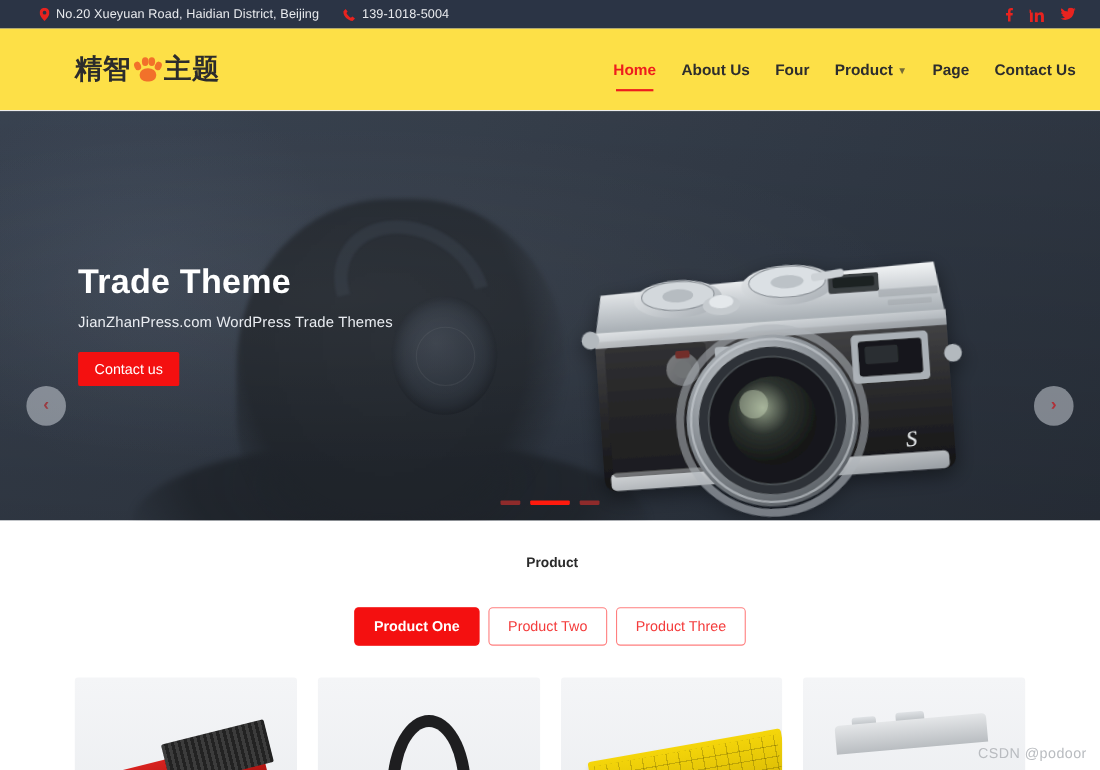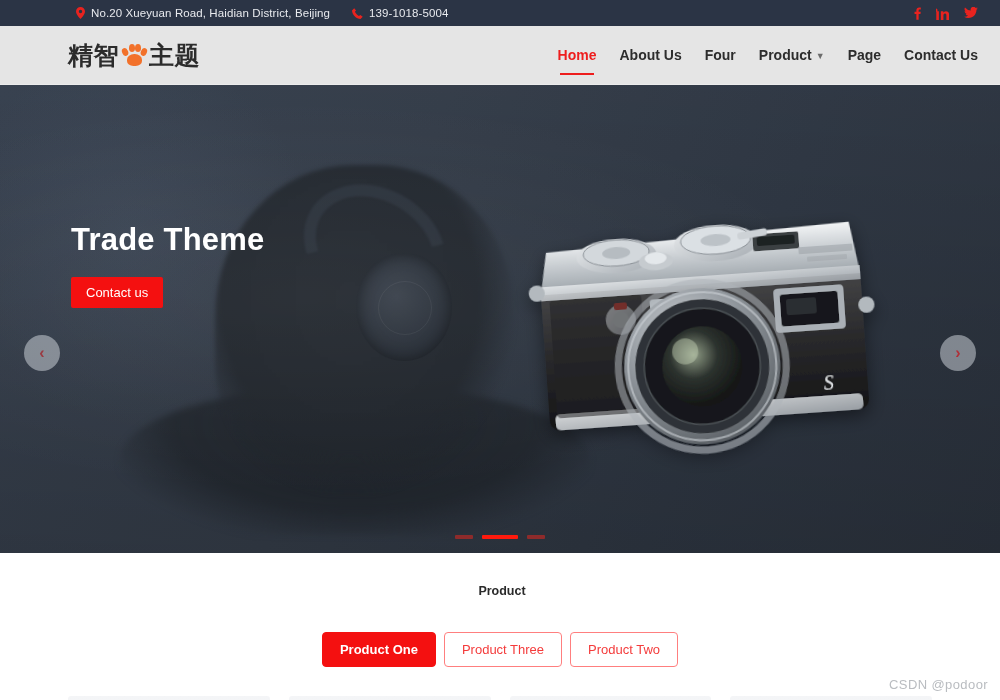--- a/index.html
+++ b/index.html
@@ -11,34 +11,34 @@
     color:#222;
     -webkit-font-smoothing:antialiased;
   }
 
   
   .topbar {
     height:26px;
     background:#2b3445;
     display:flex;
     align-items:center;
-    padding:0 22px 0 76px;
+    padding:0 22px 0 36px;
     font-size:11.5px;
     color:#e8eaee;
   }
   .topbar-left { display:flex; align-items:center; gap:22px; }
   .tb-item { display:flex; align-items:center; gap:6px; white-space:nowrap; letter-spacing:.1px; }
   .tb-icon { color:#e8231f; display:flex; align-items:center; }
   .topbar-right { margin-left:auto; display:flex; align-items:center; gap:15px; }
   .soc { color:#e8231f; display:flex; align-items:center; cursor:pointer; }
 
   
   .header {
-    height:59px;
-    background:#e5e5e5;
+    height:75px;
+    background:#fde047;
     display:flex;
     align-items:center;
     padding:0 22px 0 68px;
     border-bottom:1px solid #ececec;
   }
   .logo { display:flex; align-items:center; gap:1px; }
   .logo-text {
     font-size:25px;
     font-weight:700;
     color:#2c2c2c;
@@ -74,21 +74,21 @@
     position:absolute;
     left:2px; right:2px; bottom:-6px;
     height:2.5px;
     background:#ee1d1d;
   }
   .chev { font-size:9px; opacity:.65; position:relative; top:1px; }
 
   
   .hero {
     position:relative;
-    height:468px;
+    height:372px;
     background:linear-gradient(112deg,#3c4655 0%,#39424f 38%,#333c49 70%,#2f3743 100%);
     overflow:hidden;
   }
   
   .person-head {
     position:absolute;
     left:215px; top:80px;
     width:300px; height:330px;
     background:radial-gradient(ellipse at 45% 40%, #2a3038 0%, #272d35 55%, rgba(39,45,53,0) 72%);
     border-radius:46% 46% 40% 40%;
@@ -465,20 +465,21 @@
 
       <circle cx="36" cy="84" r="8" fill="#b3b9be"></circle>
       <circle cx="364" cy="118" r="8" fill="#b3b9be"></circle>
     </g>
   </svg>
 
   <div class="hero-vignette"></div>
 
   <div class="hero-content">
     <div class="hero-title">Trade Theme</div>
+    <div class="hero-sub">JianZhanPress.com WordPress Trade Themes</div>
     <button class="hero-btn">Contact us</button>
   </div>
 
   <div class="arrow left">
     <span>‹</span>
   </div>
   <div class="arrow right">
     <span>›</span>
   </div>
 
@@ -489,22 +490,22 @@
   </div>
 </div>
 
 <div class="section">
   <div class="sec-head">
     <span class="sec-tag">Product</span>
   </div>
 
   <div class="tabs">
     <button class="tab active">Product One</button>
+    <button class="tab">Product Two</button>
     <button class="tab">Product Three</button>
-    <button class="tab">Product Two</button>
   </div>
 
   <div class="cards">
 
     <div class="card">
       <div class="pcb">
 
         <div class="pcb-board"></div>
         <div class="pcb-heat"></div>
 

